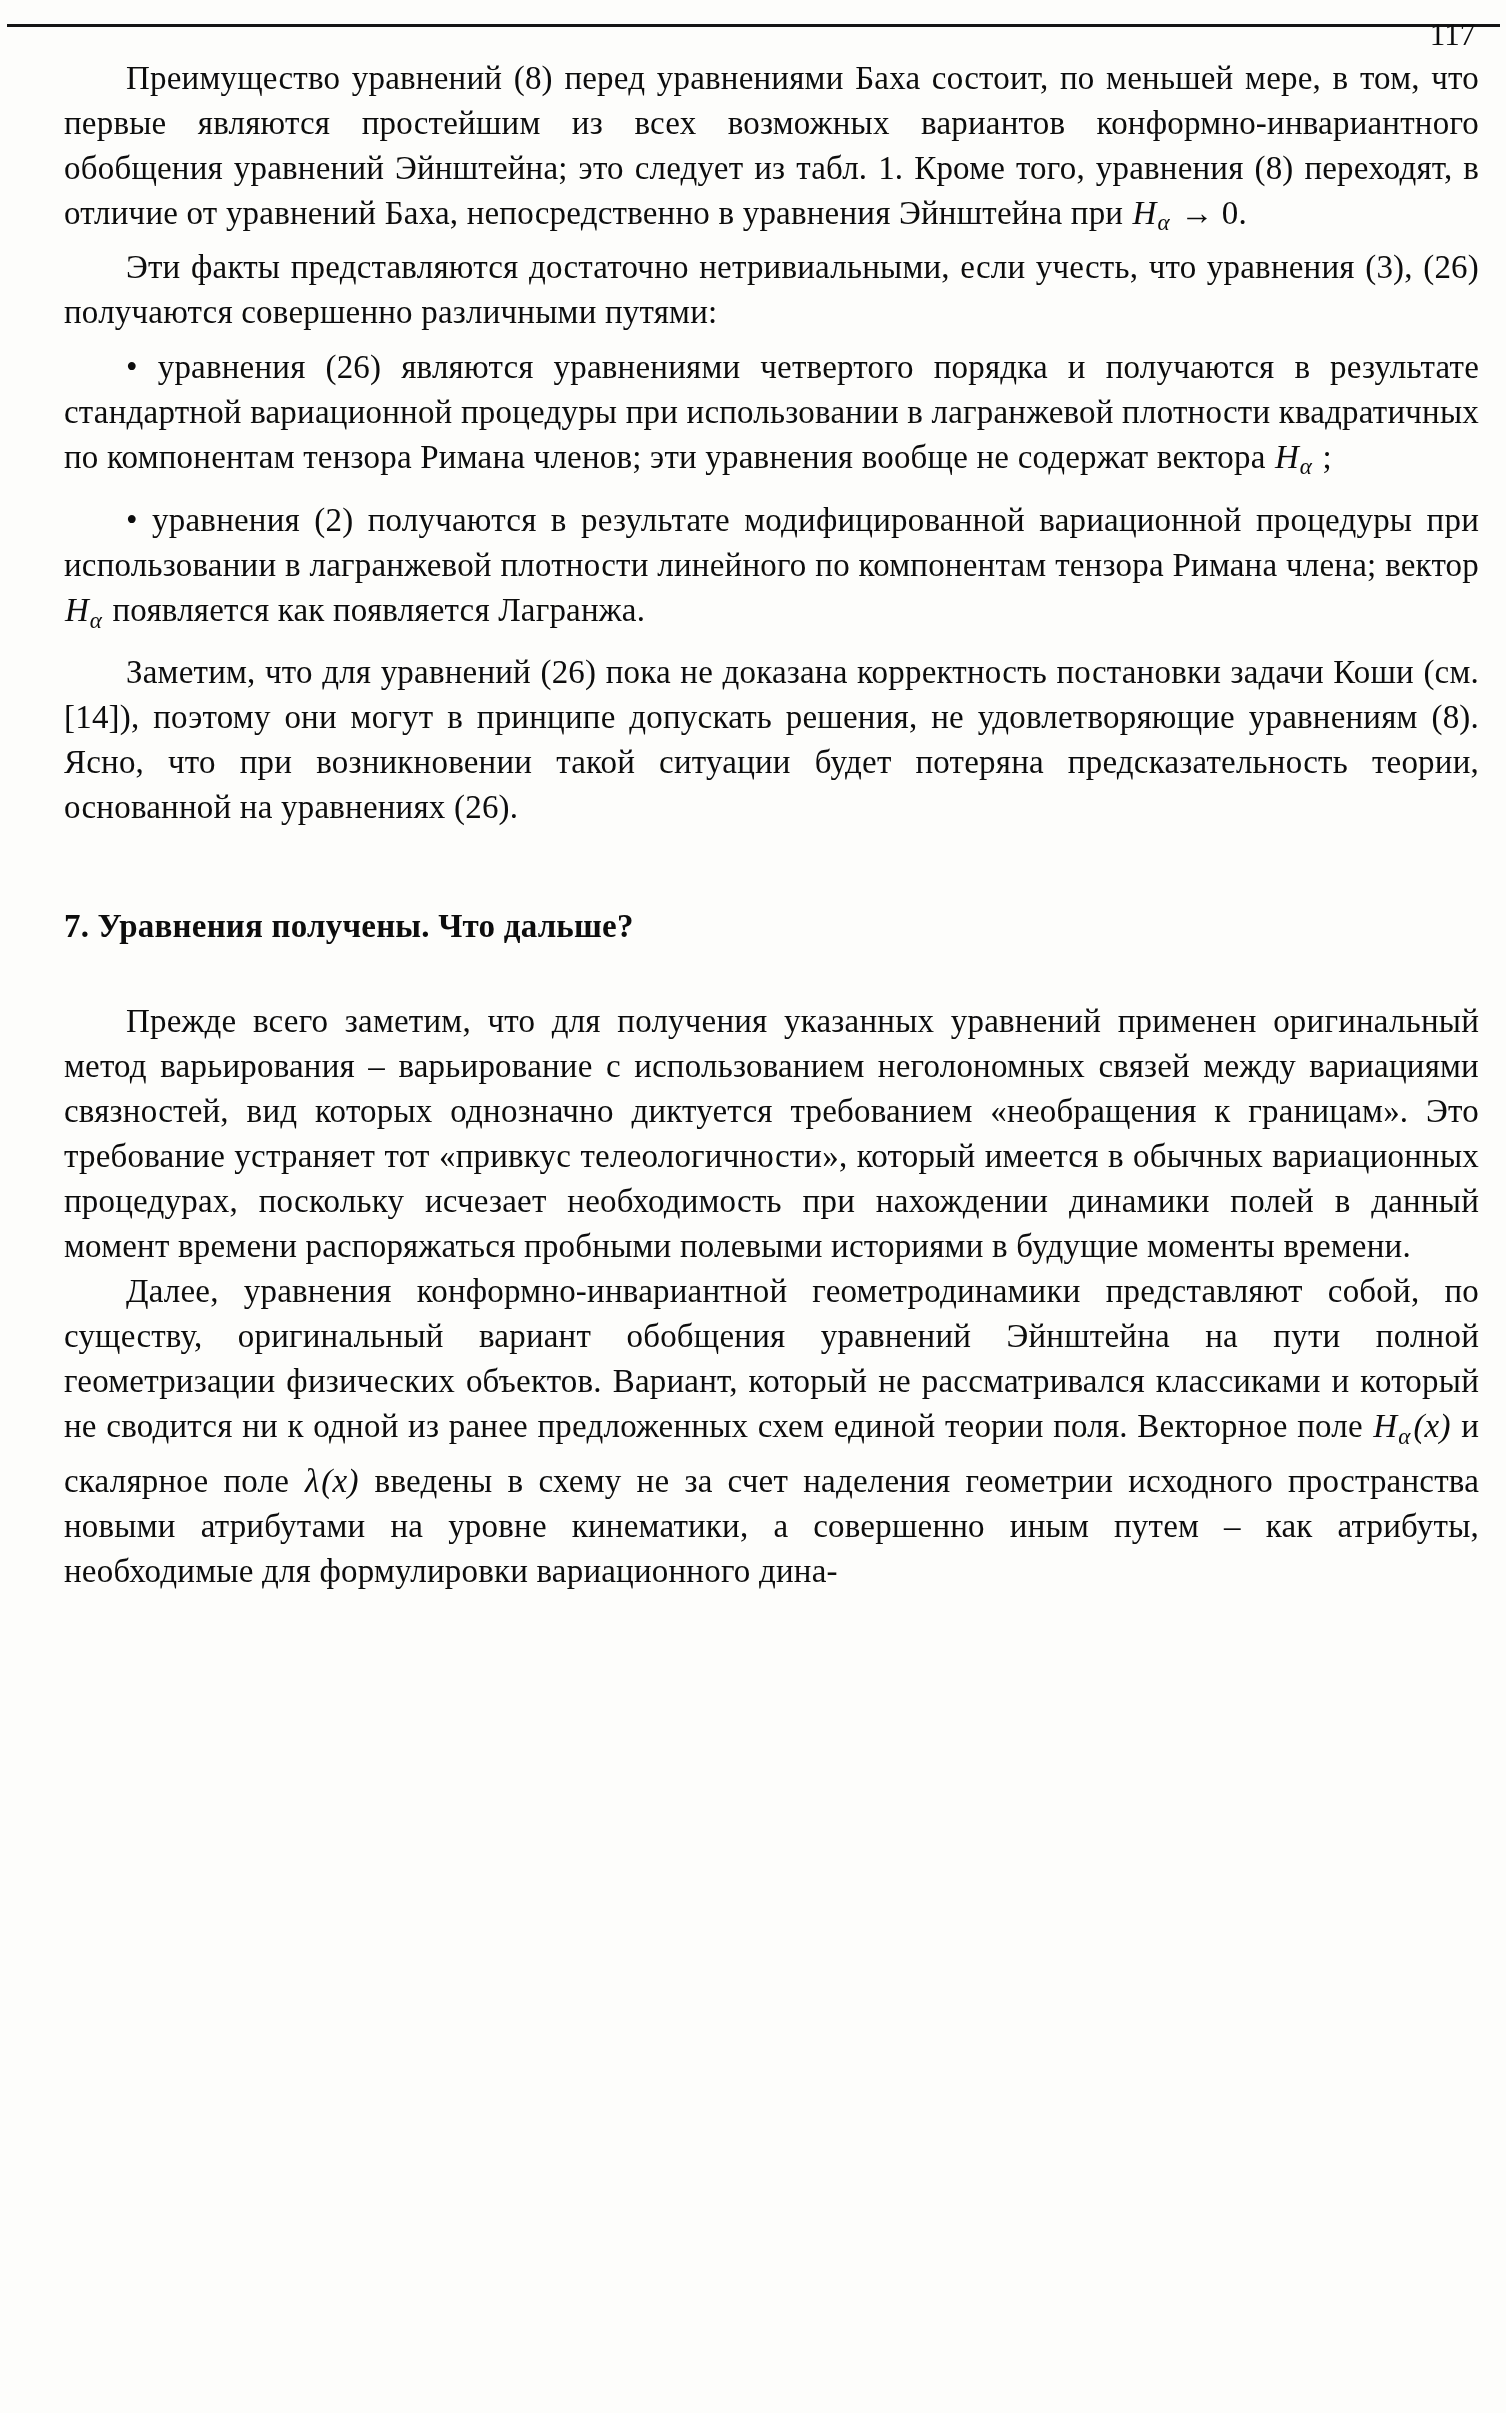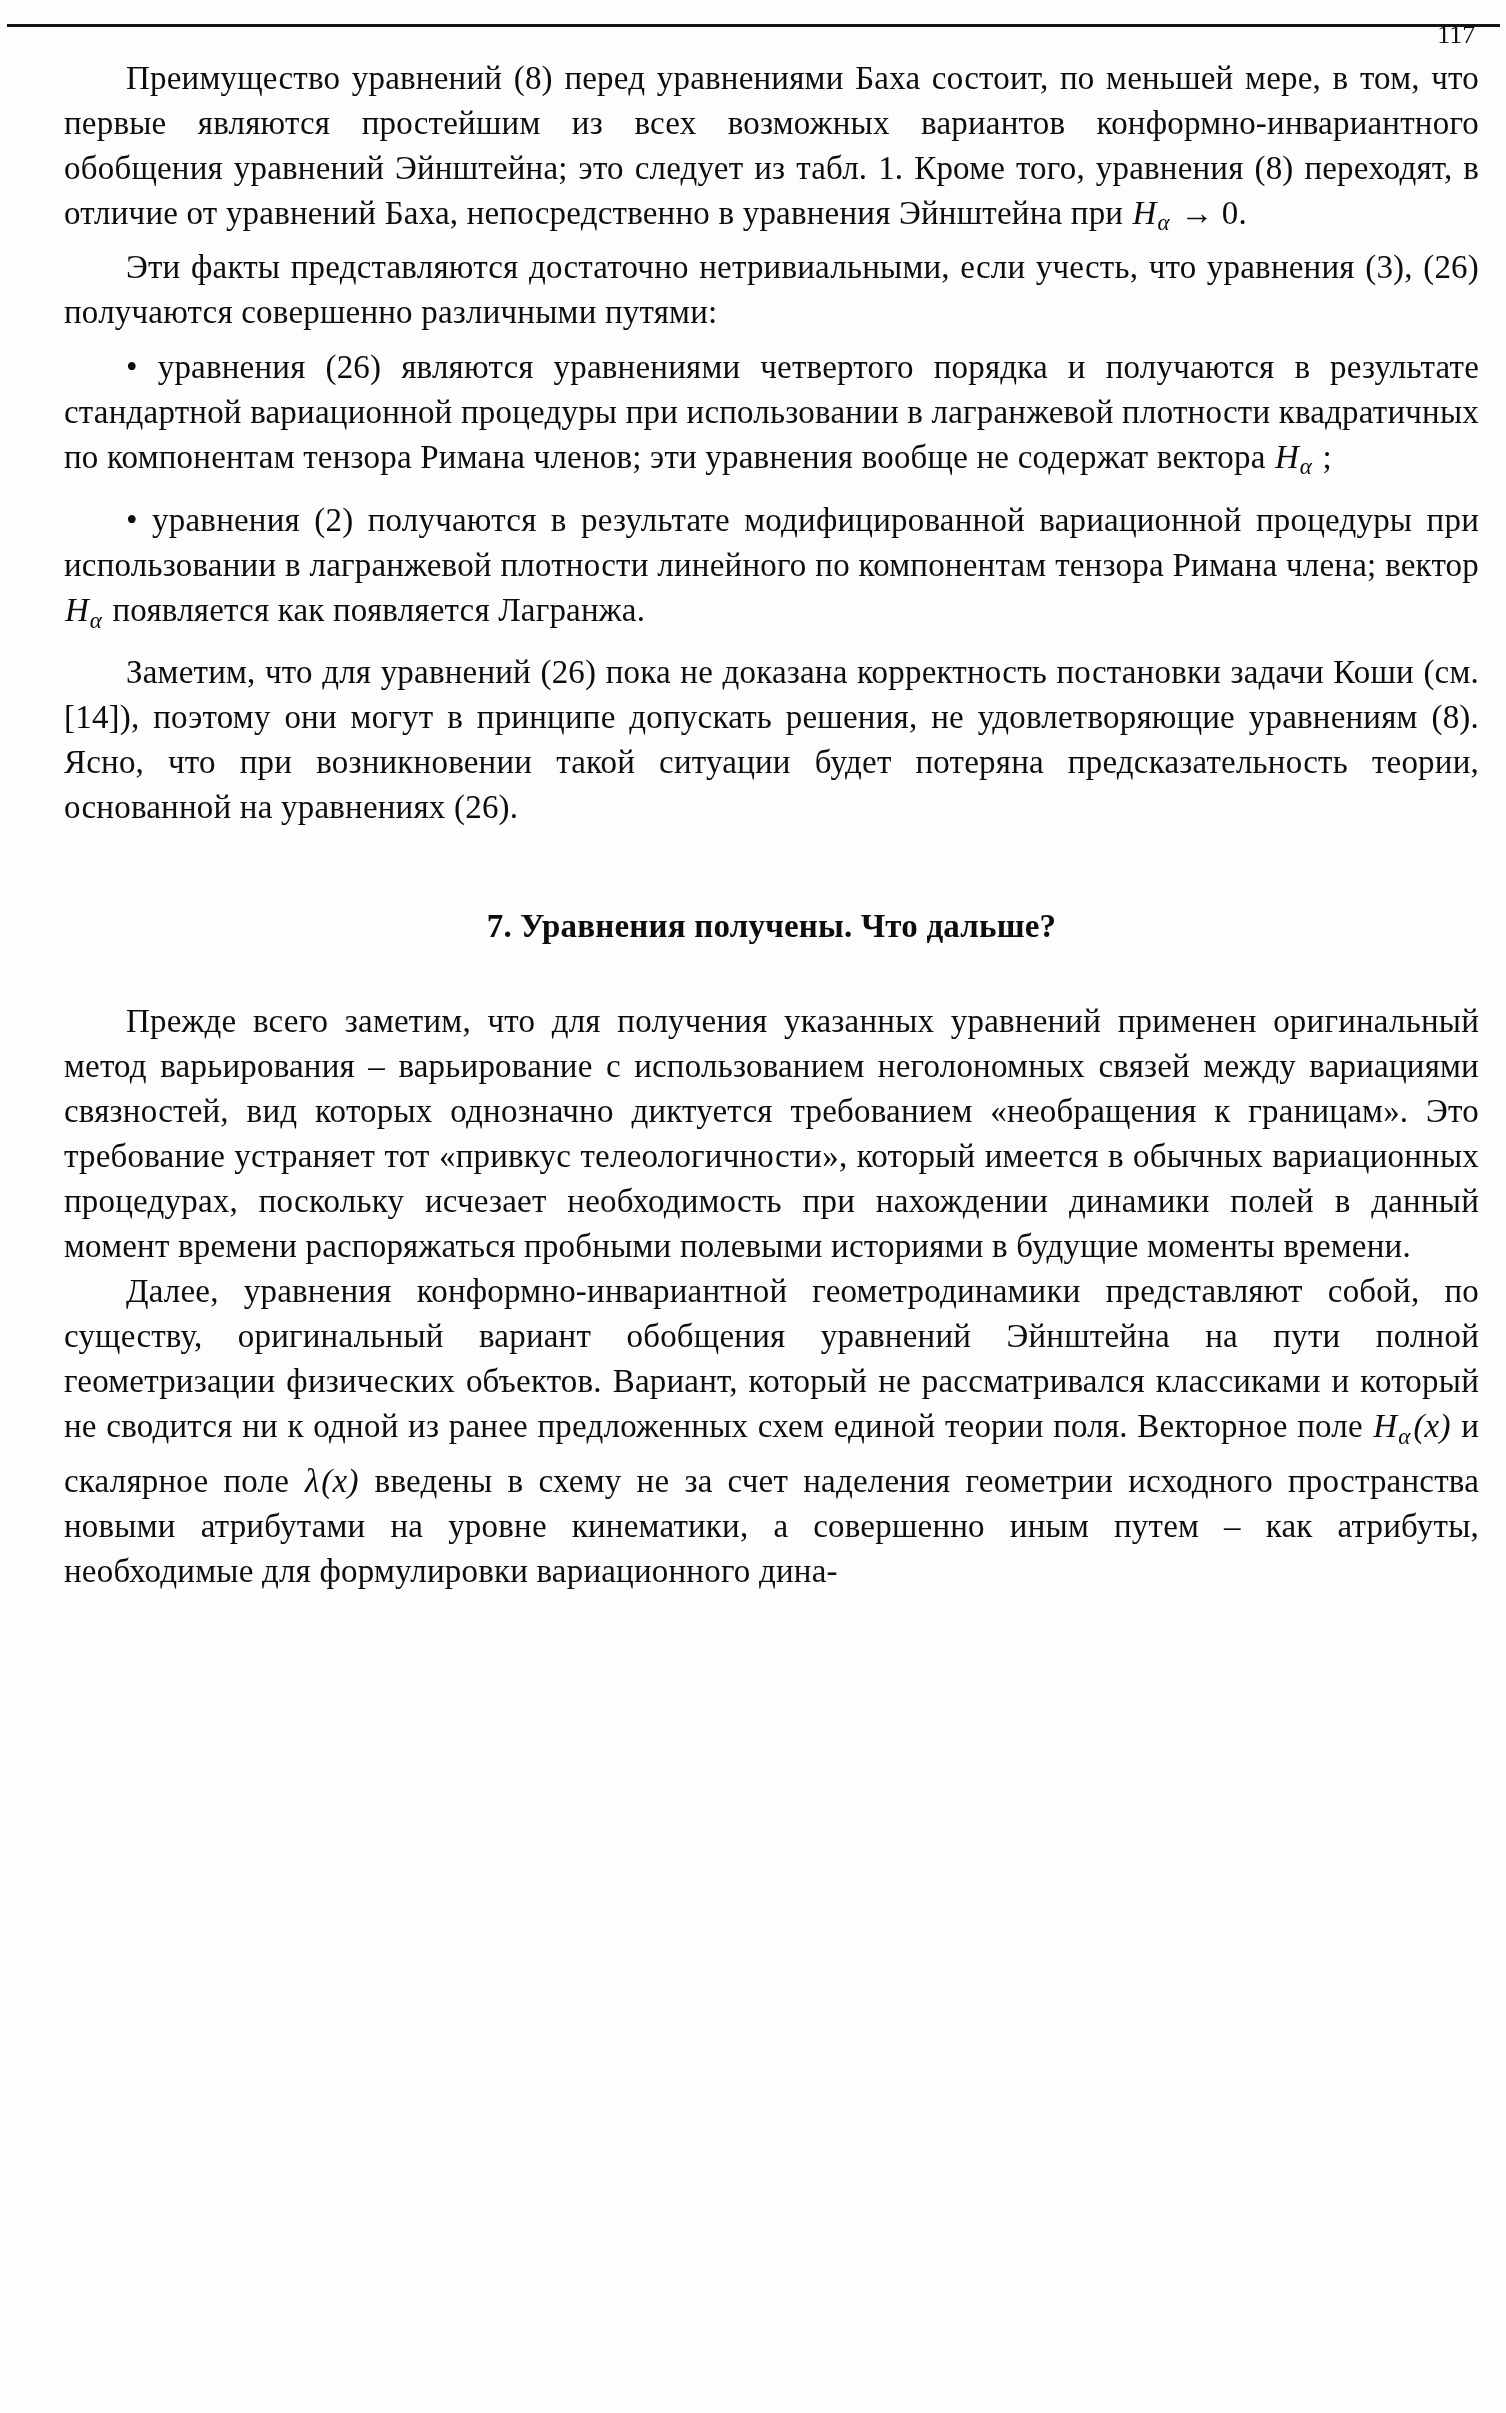--- a/index.html
+++ b/index.html
@@ -24,21 +24,21 @@
     line-height: 40px;
     text-align: center;
     padding: 3.8px 85px 7.5px 38px;
   }
   .running-title { font-style: italic; }
   .page-number {
     position: absolute;
     right: 3.8px;
     top: 3.8px;
     font-style: normal;
-    font-size: 26px;
+    font-size: 31px;
   }
   .header-rule {
     border: 0;
     border-top: 3.8px solid #141414;
     margin: 1.9px -21px 22.6px -21px;
     height: 0;
   }
   .page-body { padding-top: 5.6px; margin-left: 36px; }
   .para {
     font-size: 33px;
@@ -48,21 +48,21 @@
     letter-spacing: 0.2px;
   }
   .bullet {
     margin-top: 9.4px;
     margin-bottom: 7.5px;
   }
   .section-heading {
     font-size: 33px;
     line-height: 43px;
     font-weight: bold;
-    text-align: center;
+    text-align: left;
     margin: 75px 0 51px 0;
     letter-spacing: 0.2px;
   }
   .seg-mi {
     font-style: italic;
     font-family: "Liberation Serif", "DejaVu Serif", serif;
     padding: 0 0.9px;
   }
   .seg-msub {
     font-style: italic;

